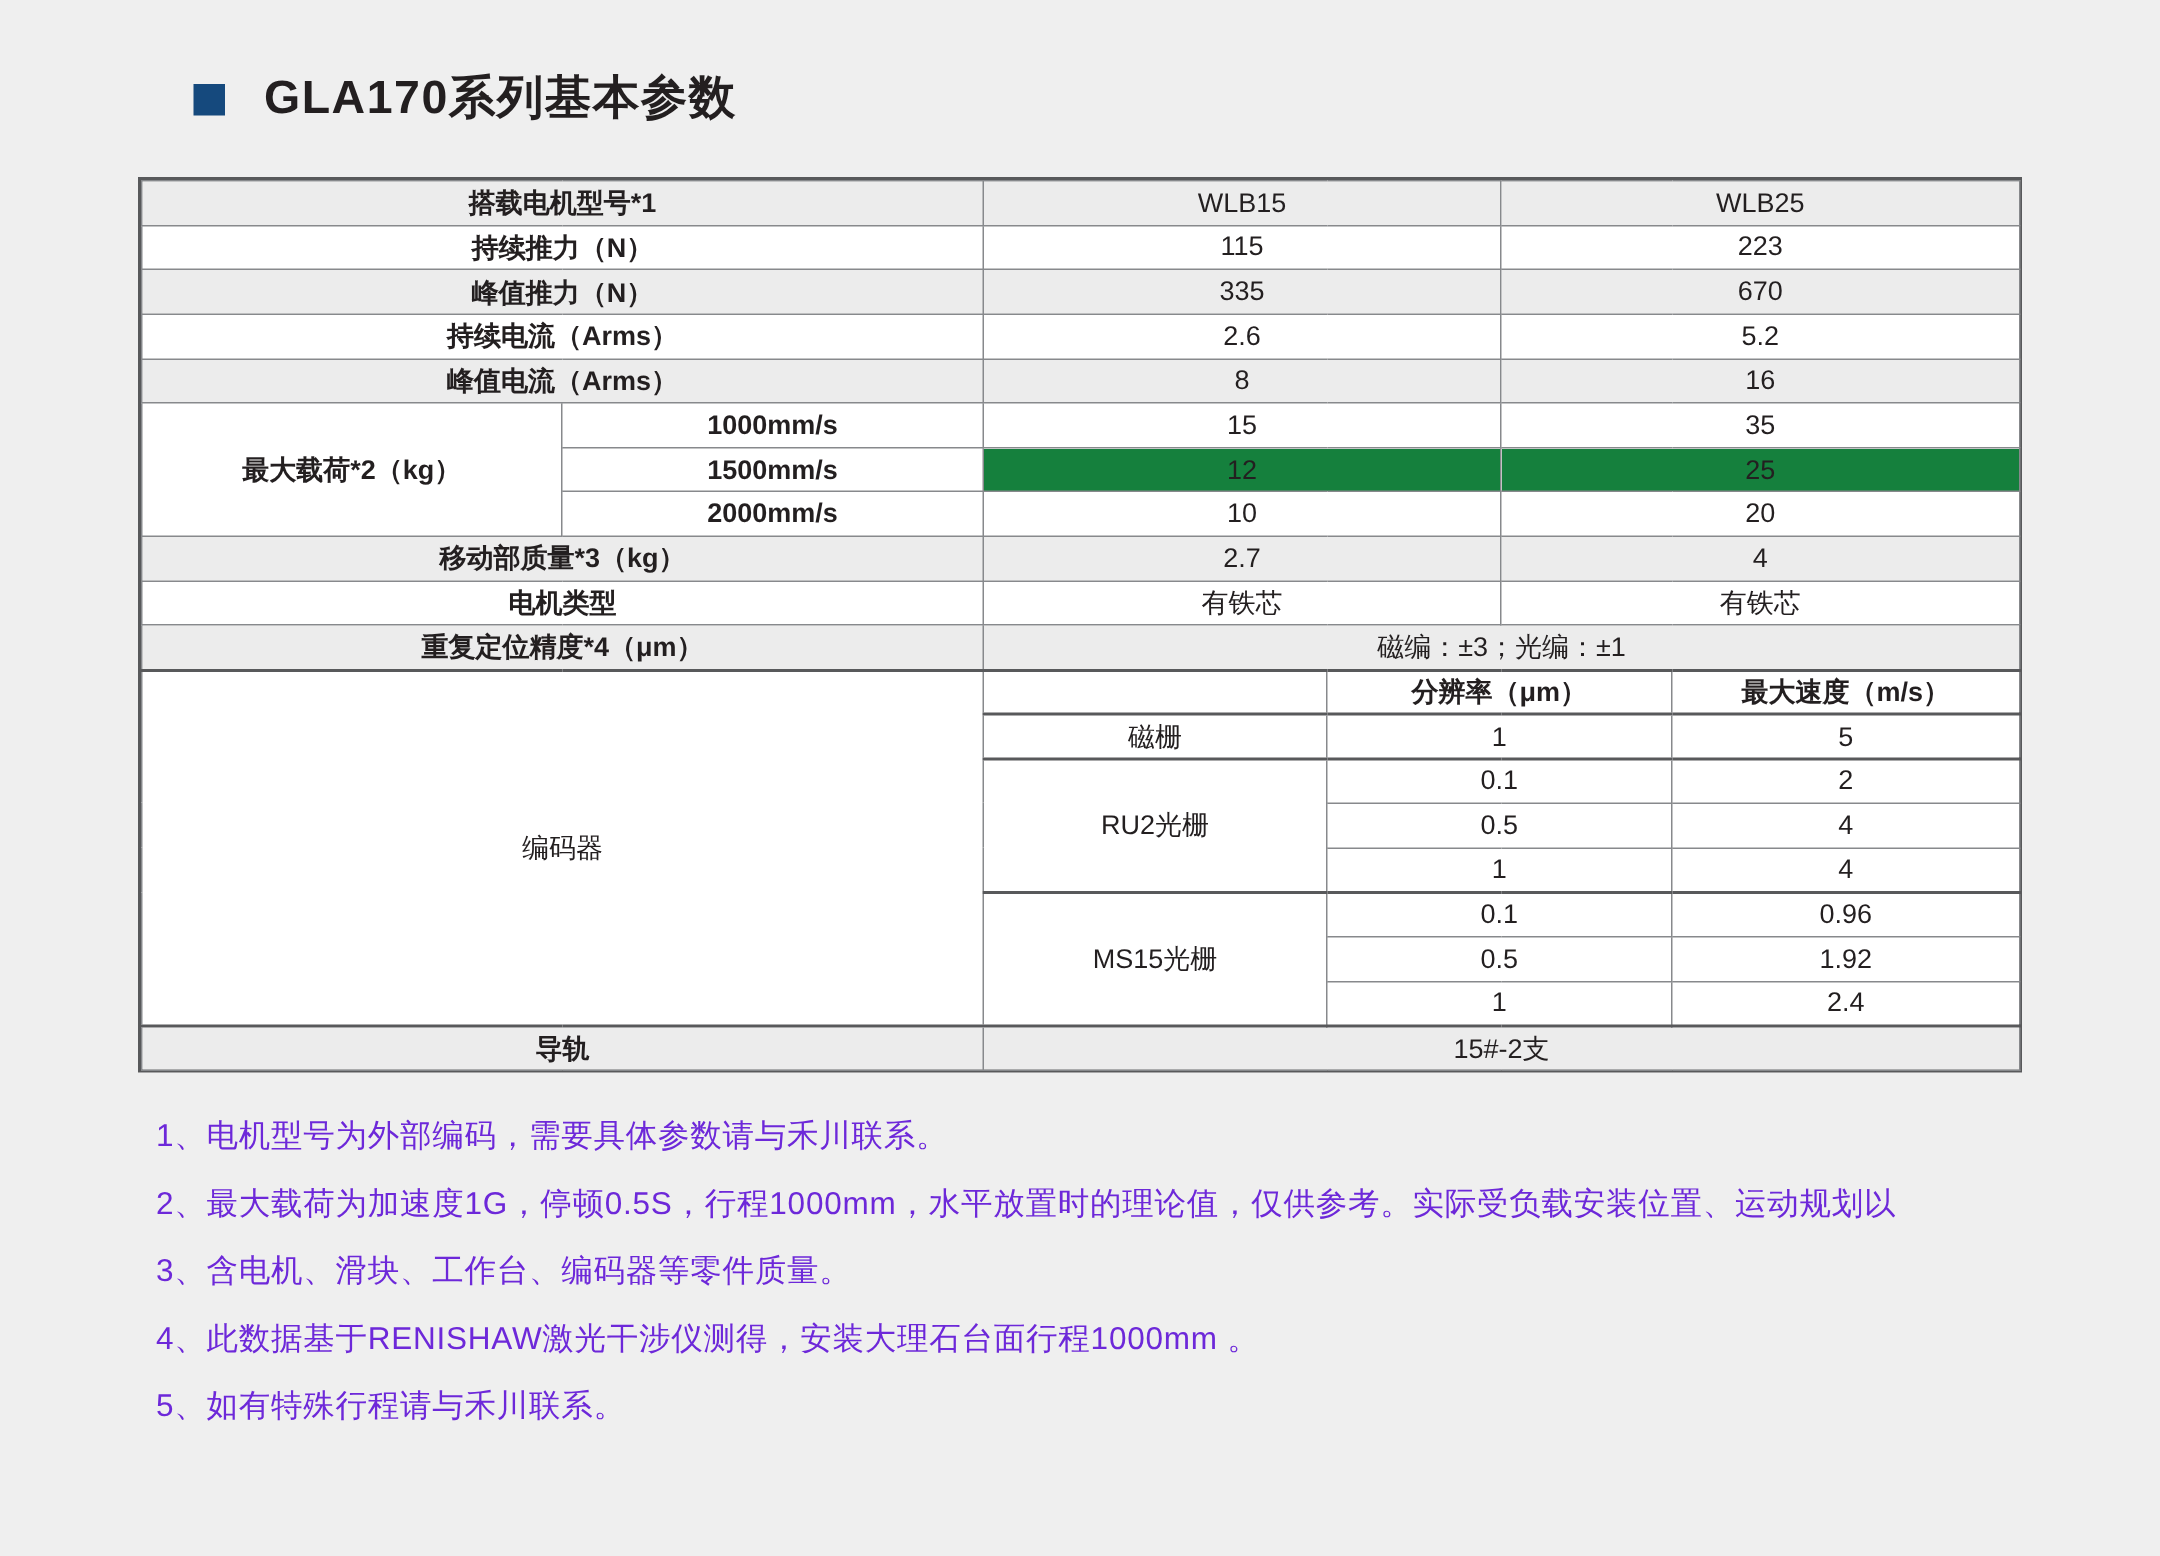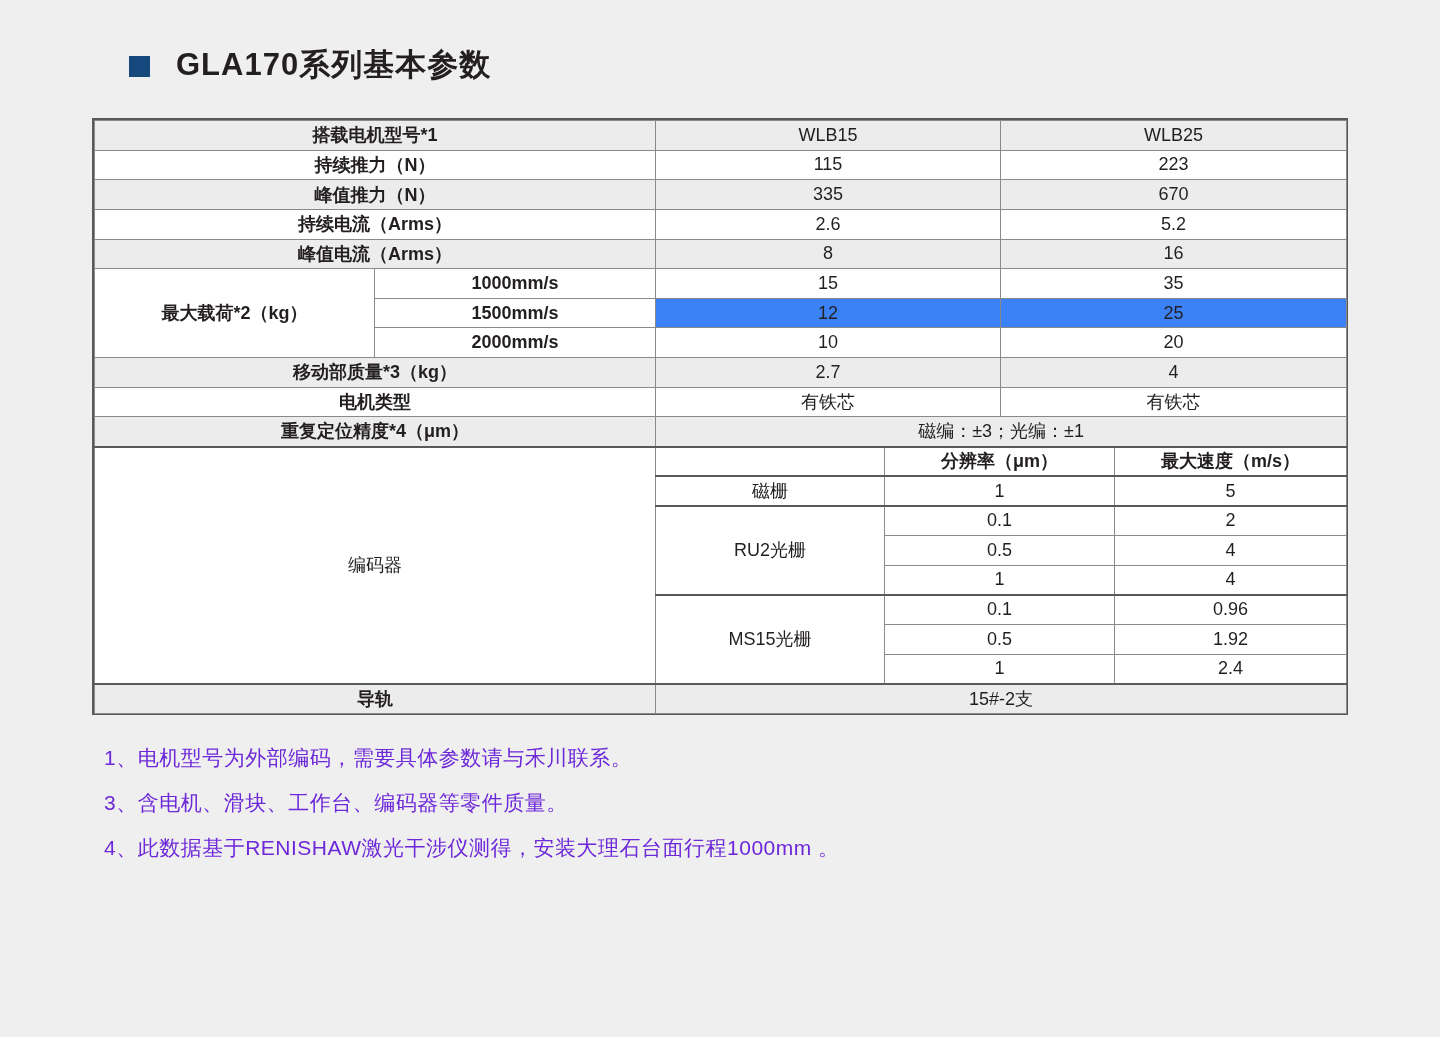--- a/index.html
+++ b/index.html
@@ -43,21 +43,21 @@
     text-align:center;vertical-align:middle;
     padding:0 4px;
     font-size:18px;
     color:#231f20;
     overflow:hidden;white-space:nowrap;
   }
   table.spec tr{height:29.65px;}
   td.lbl{font-weight:700;}
   td.val,td.sub{font-weight:400;}
   tr.gray td{background:#ececec;}
-  td.graycell{background:#3b82f6;}
+  td.graycell{background:#15803d;}
   tr.thick td{border-top:2px solid #58595b;margin-left:32px;}
   
   .notes{
     position:absolute;left:104px;top:735px;width:1270px;
     font-size:21px;line-height:45px;color:#6d28d9;
     letter-spacing:0.5px;
   }
   .notes .note-line{white-space:nowrap;}
 </style>
 </head>
@@ -182,15 +182,17 @@
     <tr class="gray thick">
       <td colspan="2" class="lbl">导轨</td>
       <td colspan="4" class="val">15#-2支</td>
     </tr>
   </tbody>
 </table>
 </div>
 
 <div class="notes">
   <div class="note-line">1、电机型号为外部编码，需要具体参数请与禾川联系。</div>
+  <div class="note-line">2、最大载荷为加速度1G，停顿0.5S，行程1000mm，水平放置时的理论值，仅供参考。实际受负载安装位置、运动规划以</div>
   <div class="note-line">3、含电机、滑块、工作台、编码器等零件质量。</div>
   <div class="note-line">4、此数据基于RENISHAW激光干涉仪测得，安装大理石台面行程1000mm 。</div>
+  <div class="note-line">5、如有特殊行程请与禾川联系。</div>
 </div>
 
 </body></html>

